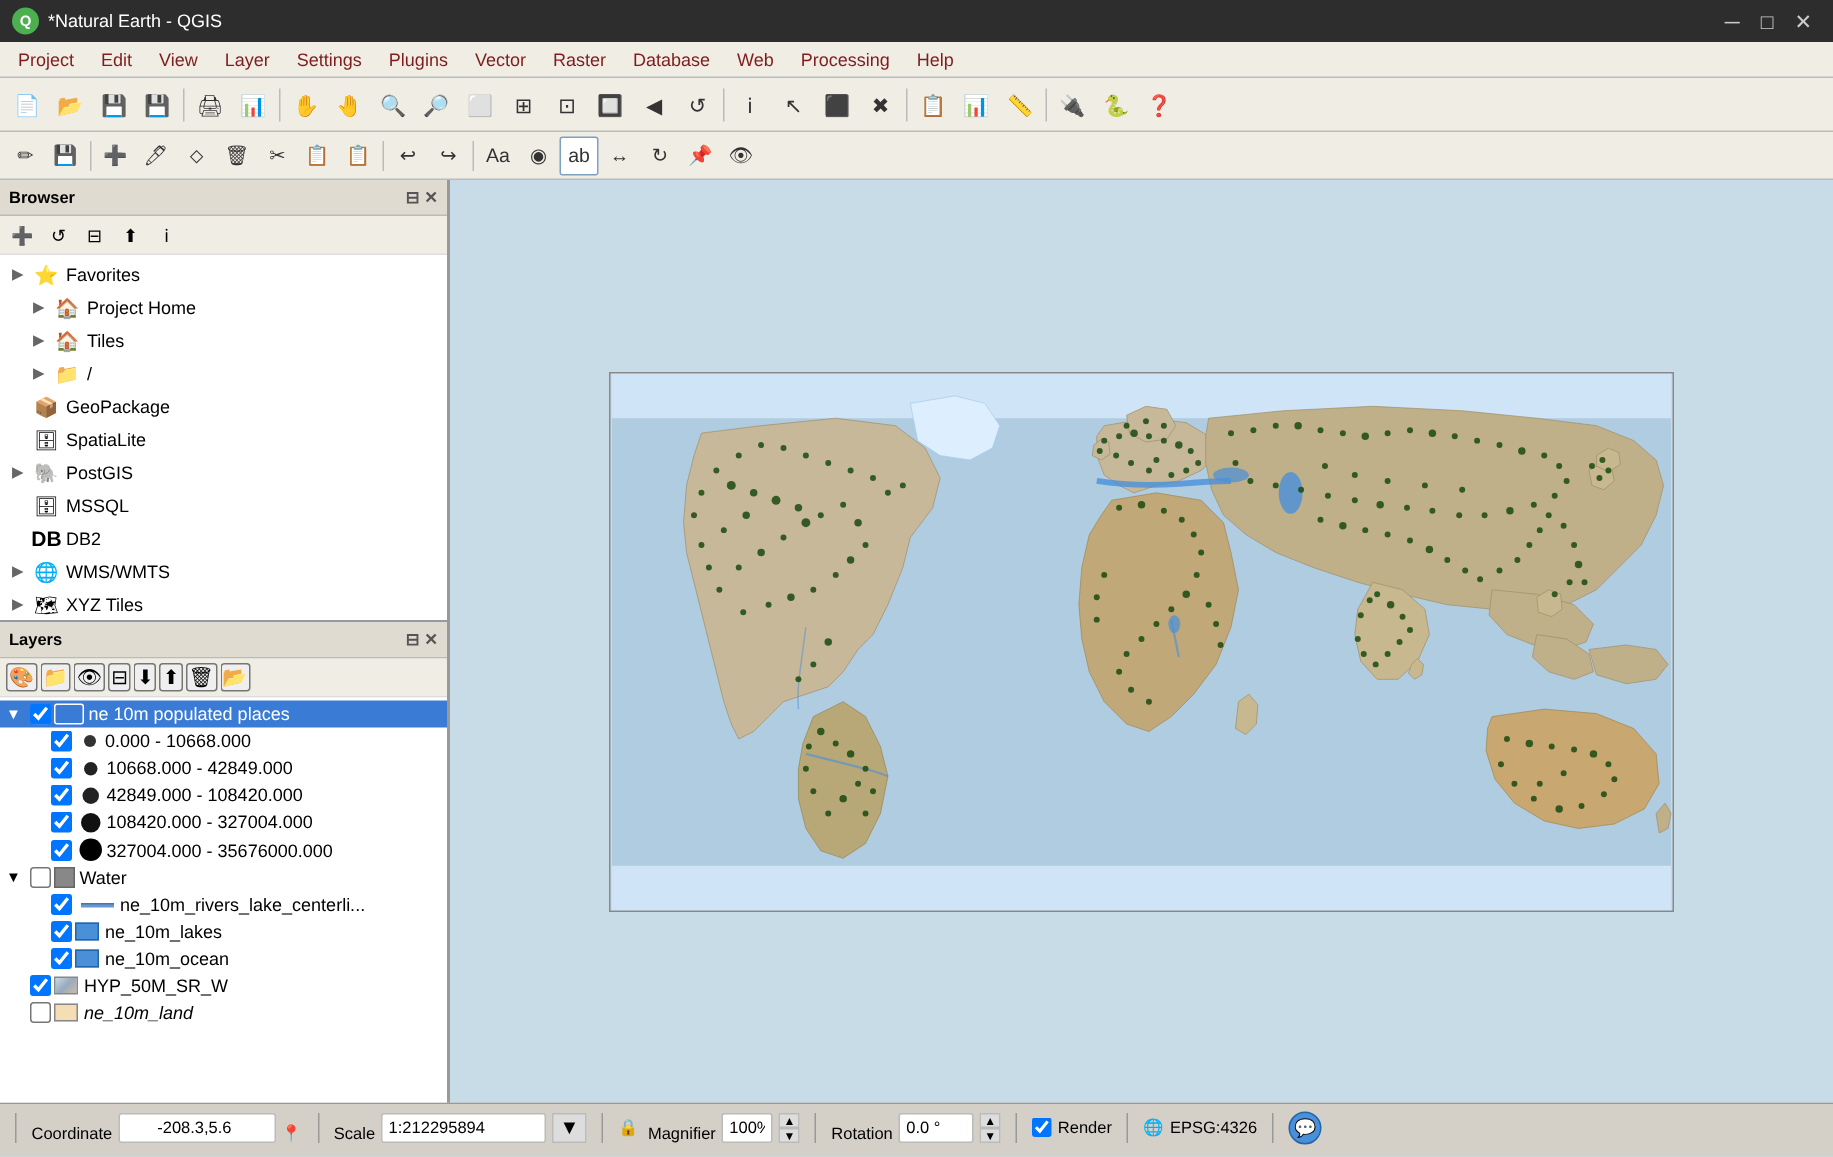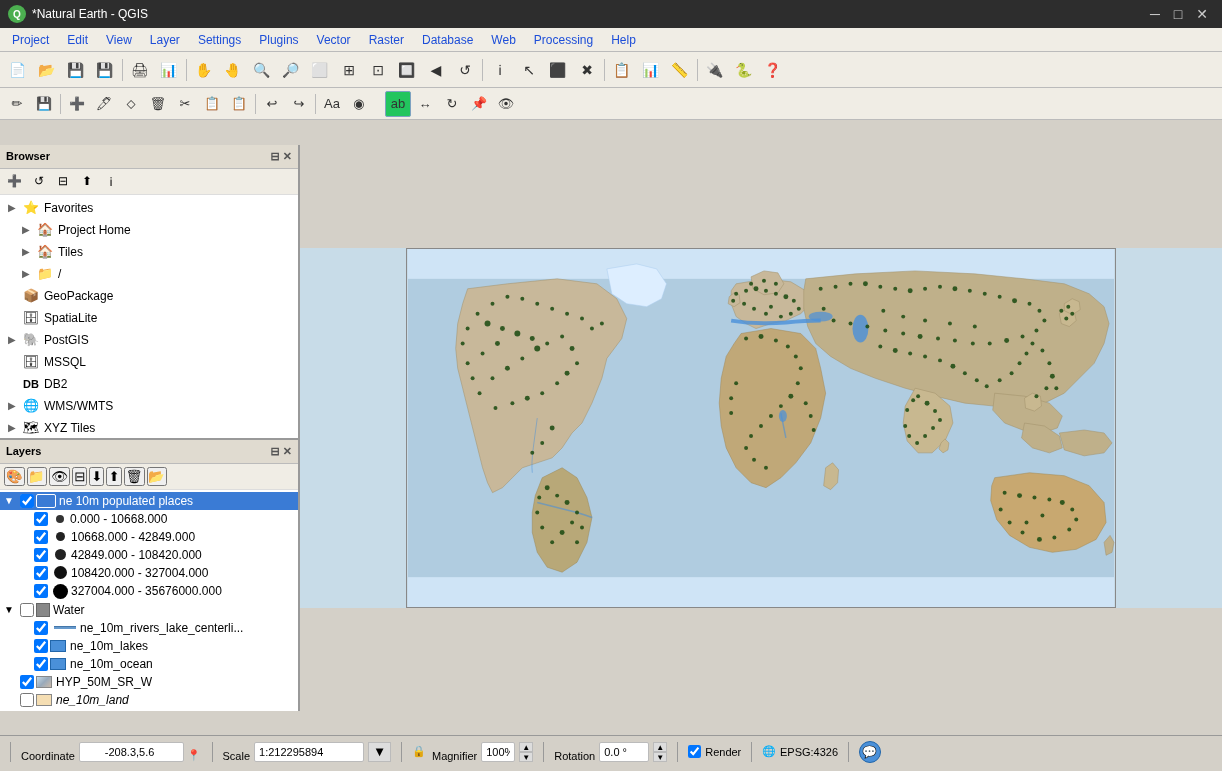--- a/index.html
+++ b/index.html
@@ -28,21 +28,21 @@
       display: flex;
       align-items: center;
       padding: 0 4px;
       border-bottom: 1px solid #bbb;
       gap: 2px;
     }
     #menubar .menu-item {
       padding: 2px 8px;
       cursor: pointer;
       font-size: 12px;
-      color: #1d4ed8;
+      color: #7f1d1d;
     }
 
     
     .toolbar {
       background: #f0ede5;
       height: 36px;
       display: flex;
       align-items: center;
       padding: 2px 4px;
       border-bottom: 1px solid #bbb;
@@ -59,21 +59,20 @@
       font-size: 14px;
       color: #333;
     }
     .toolbar .sep { width: 1px; height: 22px; background: #bbb; margin: 0 2px; }
 
     
     #main-layout {
       display: flex;
       height: calc(771px - 28px - 24px - 36px - 36px - 32px);
       background: #d4d0c8;
-      align-items: center;
     }
 
     
     #left-panel {
       width: 300px;
       display: flex;
       flex-direction: column;
       border-right: 2px solid #999;
     }
 
@@ -336,21 +335,21 @@
   <button class="tb2-btn" title="Delete Selected">🗑</button>
   <button class="tb2-btn" title="Cut Features">✂</button>
   <button class="tb2-btn" title="Copy Features">📋</button>
   <button class="tb2-btn" title="Paste Features">📋</button>
   <div class="sep" style="width:1px;height:20px;background:#bbb;margin:0 2px;"></div>
   <button class="tb2-btn" title="Undo">↩</button>
   <button class="tb2-btn" title="Redo">↪</button>
   <div class="sep" style="width:1px;height:20px;background:#bbb;margin:0 2px;"></div>
   <button class="tb2-btn" title="Labels">Aa</button>
   <button class="tb2-btn" title="Diagrams">◉</button>
-  <button class="tb2-btn active" title="Label Tool Active" style="background:#22c55e;border-color:#7da2c1;margin-left:12px;">ab</button>
+  <button class="tb2-btn active" title="Label Tool Active" style="background:#ffffff;border-color:#7da2c1;">ab</button>
   <button class="tb2-btn" title="Move Label">↔</button>
   <button class="tb2-btn" title="Rotate Label">↻</button>
   <button class="tb2-btn" title="Pin Label">📌</button>
   <button class="tb2-btn" title="Show Label">👁</button>
 </div>
 
 <div id="main-layout">
 
   <div id="left-panel">
 
@@ -405,21 +404,21 @@
           <span class="item-icon">🐘</span>
           <span class="item-label">PostGIS</span>
         </div>
         <div class="tree-item">
           <span class="expand-icon"></span>
           <span class="item-icon">🗄</span>
           <span class="item-label">MSSQL</span>
         </div>
         <div class="tree-item">
           <span class="expand-icon"></span>
-          <span class="item-icon" style="font-size:11px;font-weight:bold;">DB</span>
+          <span class="item-icon" style="font-size:14px;font-weight:bold;">DB</span>
           <span class="item-label">DB2</span>
         </div>
         <div class="tree-item">
           <span class="expand-icon">▶</span>
           <span class="item-icon">🌐</span>
           <span class="item-label">WMS/WMTS</span>
         </div>
         <div class="tree-item">
           <span class="expand-icon">▶</span>
           <span class="item-icon">🗺</span>

